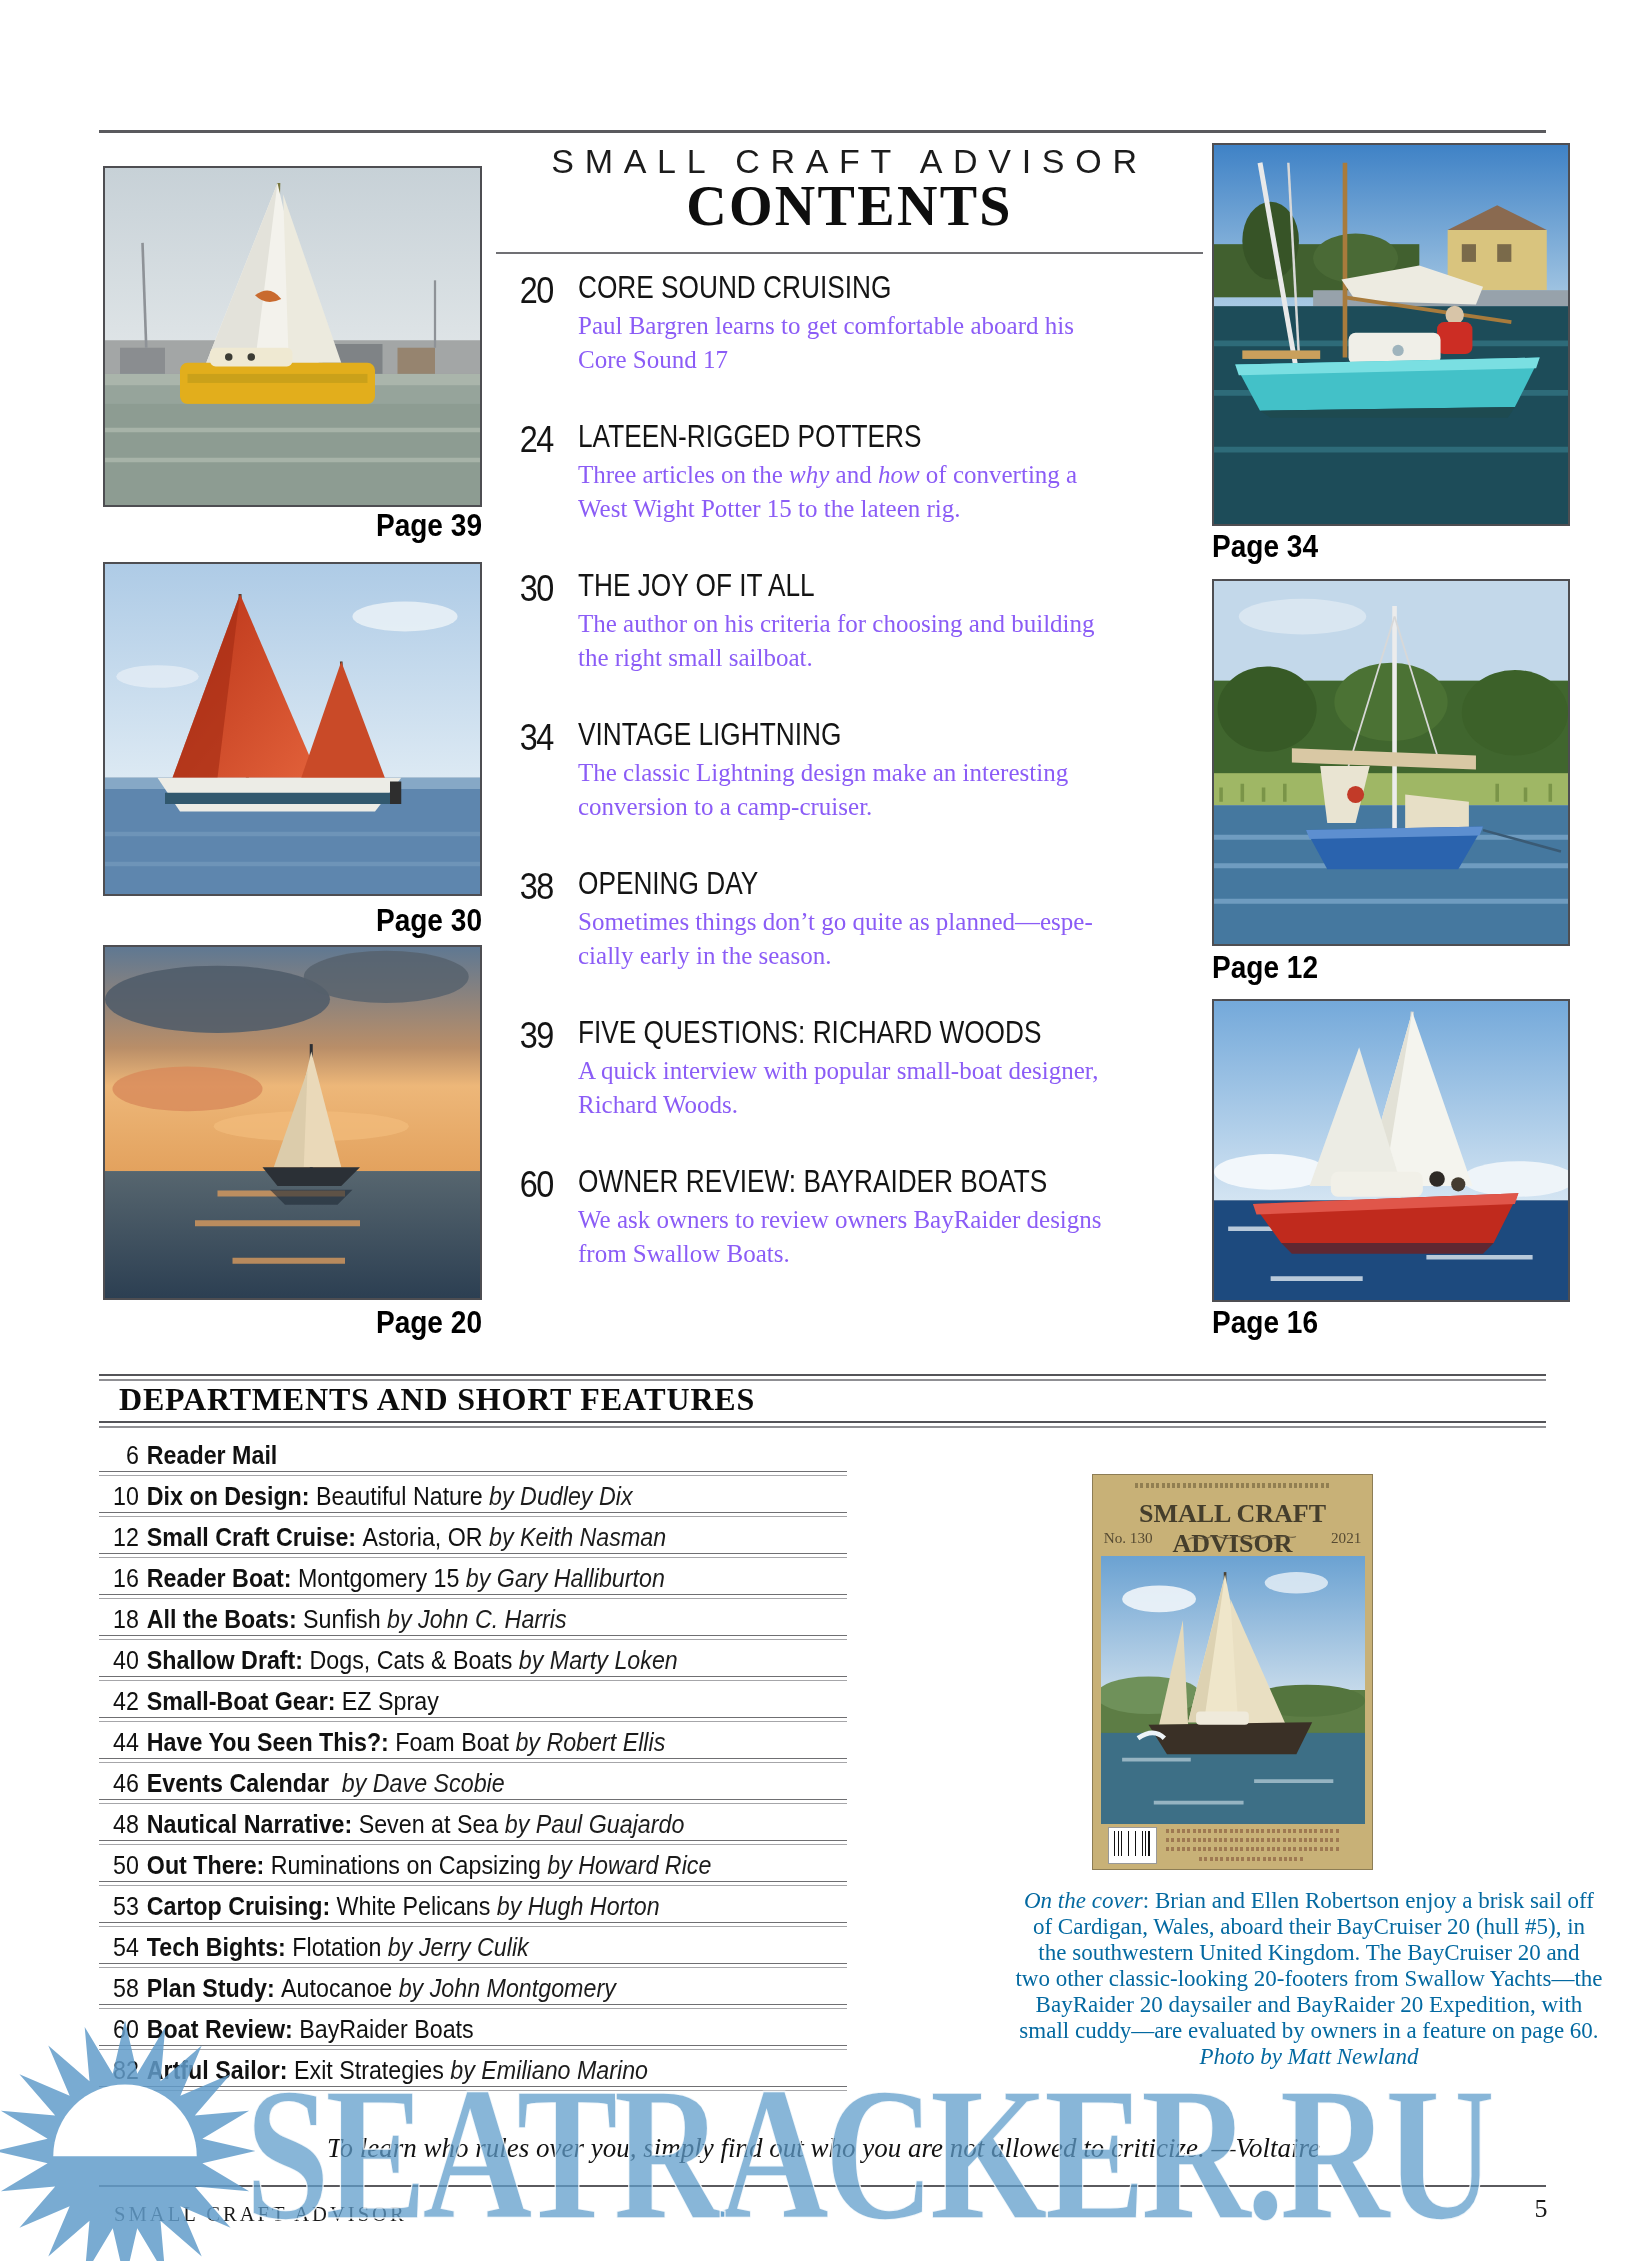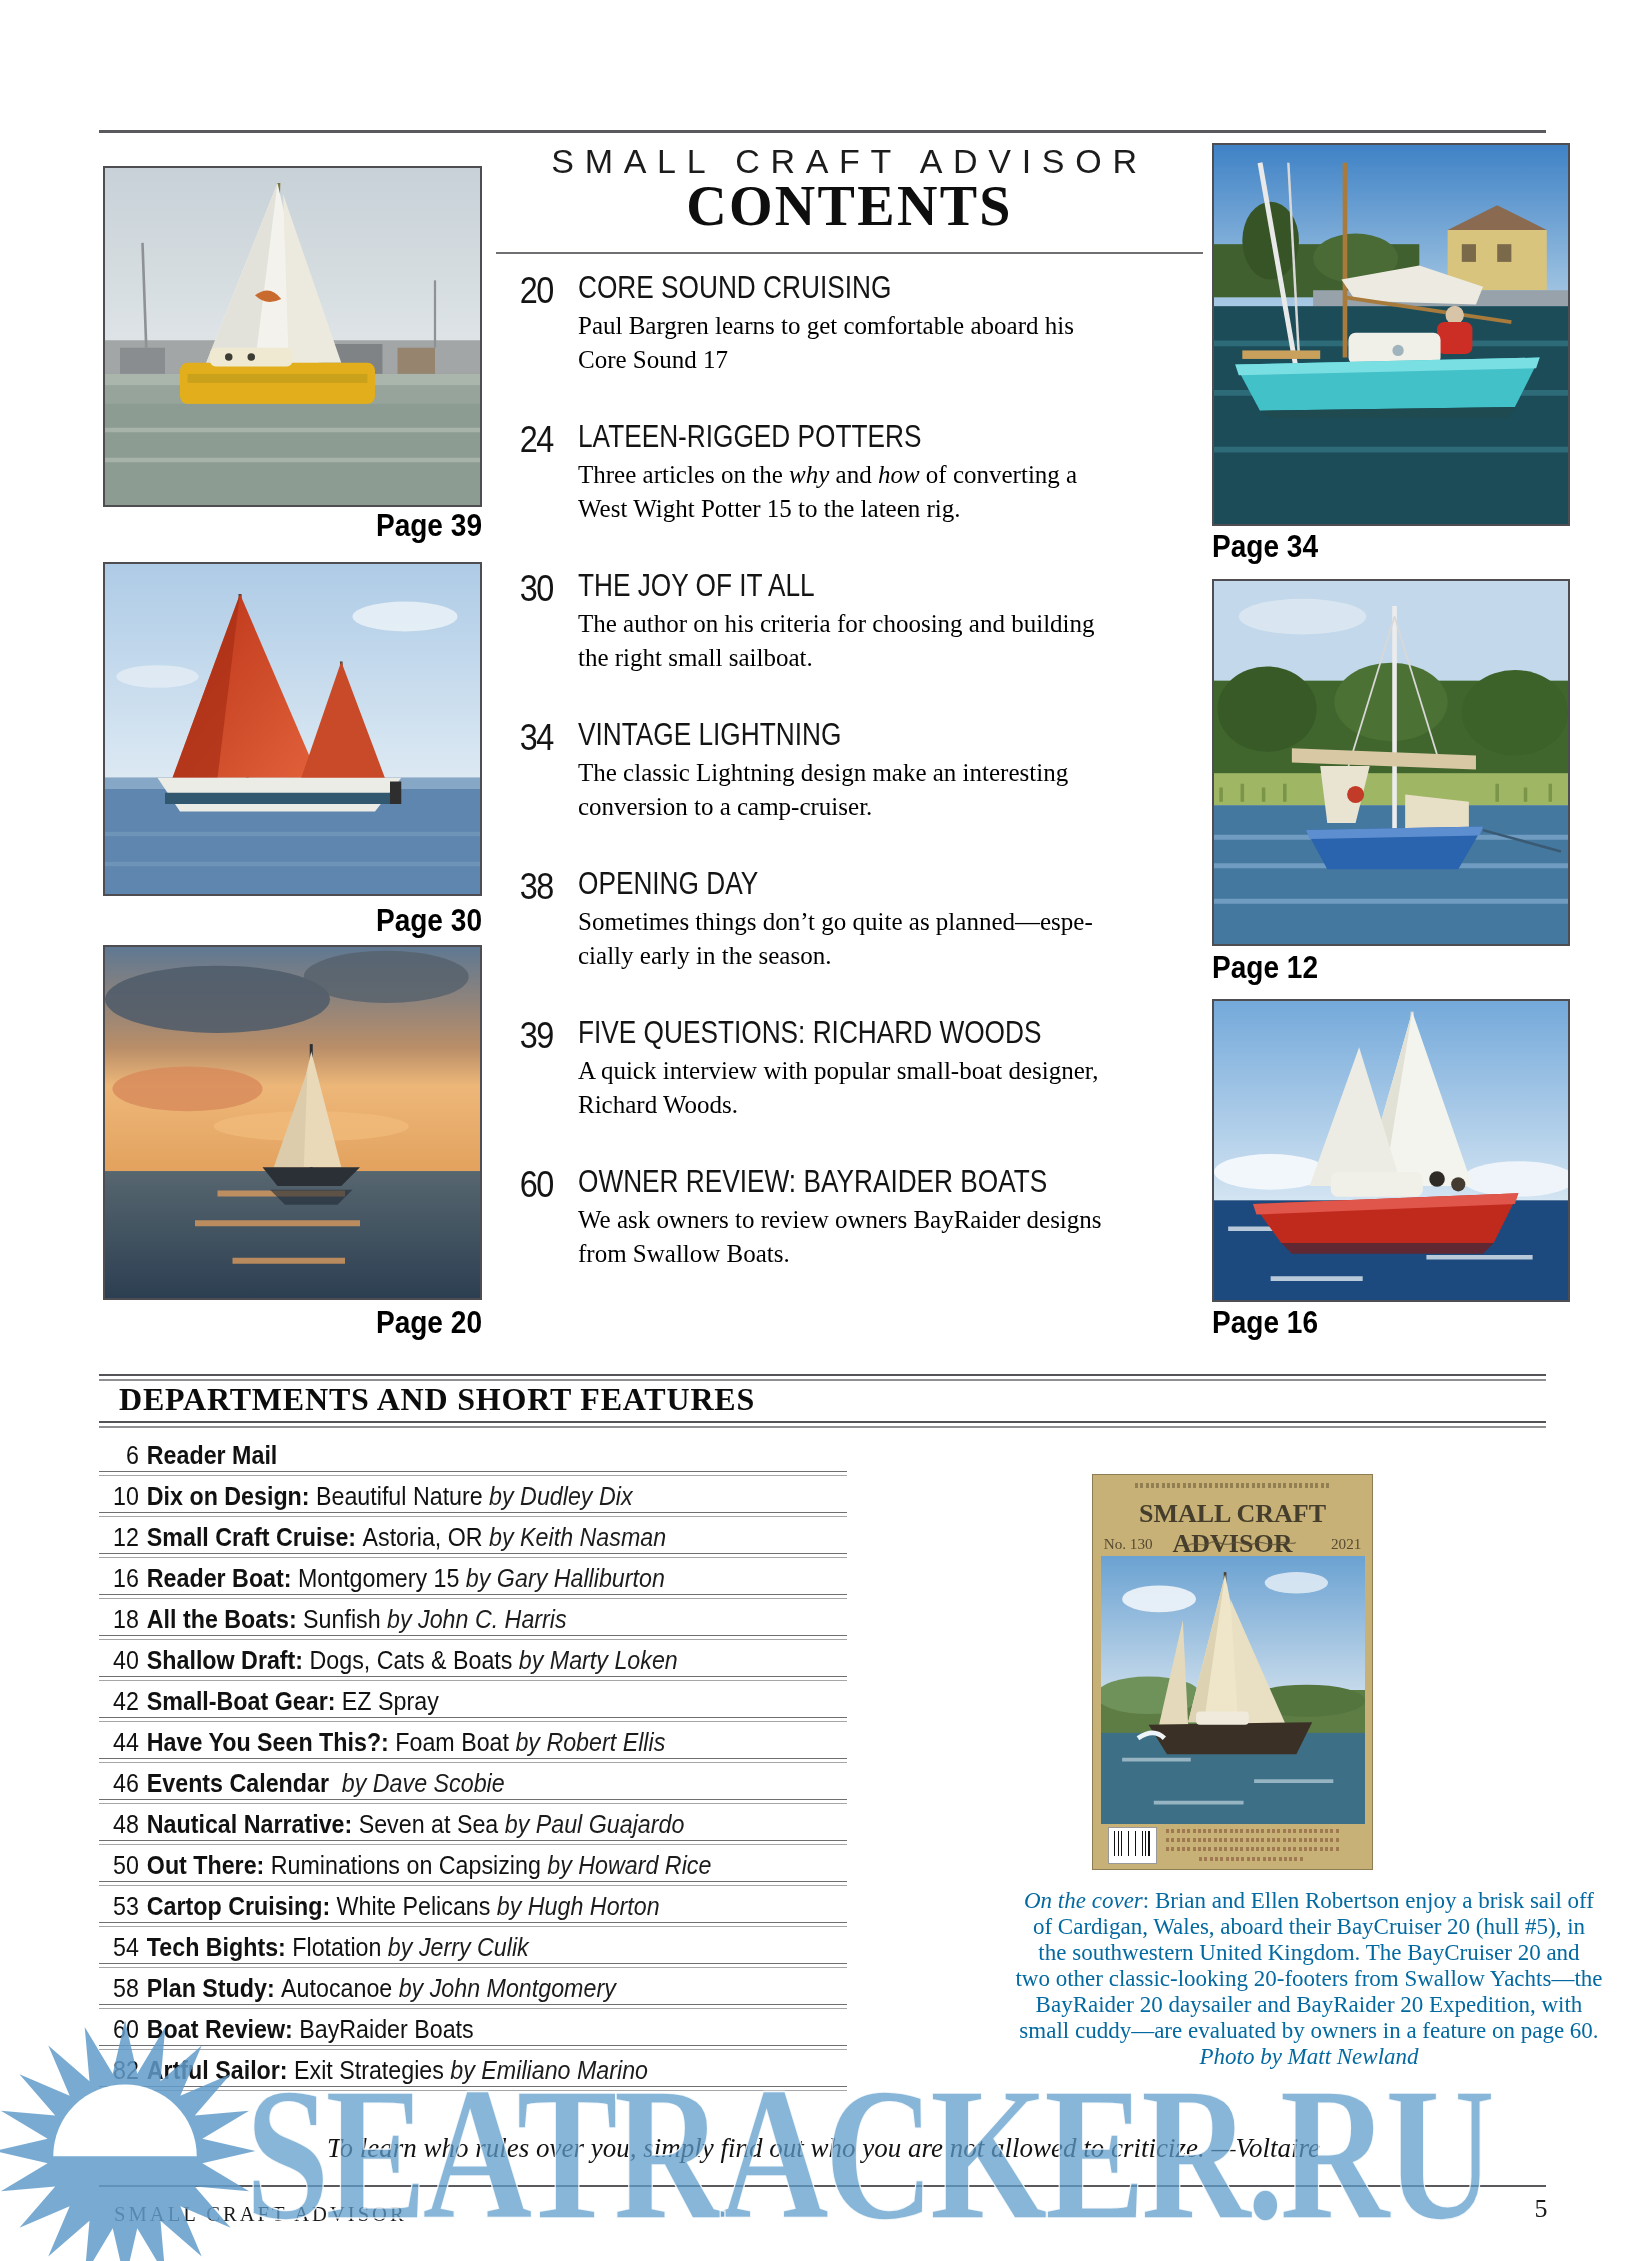--- a/index.html
+++ b/index.html
@@ -24,21 +24,21 @@
   .cap-r { text-align:right; transform:scaleX(.92); transform-origin:right; }
   .cap-l { transform:scaleX(.92); transform-origin:left; }
 
   
   .features { position:absolute; left:494px; top:271px; width:713px; }
   .feat { display:flex; height:149px; }
   .feat-num { width:59px; text-align:right; font-size:36px; line-height:1; letter-spacing:-1.5px;
               transform:scaleX(.9); transform-origin:right; margin-right:25px; padding-top:2.3px; color:#141414; }
   .feat-title { font-size:30.5px; line-height:1.05; white-space:nowrap; letter-spacing:0;
                 transform:scaleX(.86); transform-origin:left; color:#141414; }
-  .feat-desc { font-family:"Liberation Serif", serif; font-size:25px; line-height:34px; margin-top:6.1px; color:#000000; }
+  .feat-desc { font-family:"Liberation Serif", serif; font-size:25px; line-height:34px; margin-top:6.1px; color:#8b5cf6; }
   .it { font-style:italic; }
 
   
   .dep-head { position:absolute; left:119px; top:1381px; font-family:"Liberation Serif", serif;
               font-weight:700; font-size:32px; letter-spacing:0.8px; color:#0c0c0c;text-align:right; }
   .dep-list { position:absolute; left:99px; top:1435px; width:748px; }
   .dep-row { position:relative; height:41px; }
   .dep-row::after { content:""; position:absolute; left:0; right:0; bottom:0; height:4.6px;
                     border-top:1.5px solid #6f6f72; border-bottom:1.5px solid #a6a6a9; box-sizing:border-box; }
   .dep-line { display:flex; align-items:baseline; padding-top:6.9px; font-size:25px; line-height:1.05;
@@ -48,21 +48,21 @@
   .dep-title { margin-left:6.9px; }
   .dep-by { margin-left:6.9px; font-style:italic; color:#1c1c1c; }
 
   
   .cover { position:absolute; left:1092px; top:1474px; width:281px; height:396px;
            background:#c8b177; border:0.8px solid #8d7d55; box-sizing:border-box; }
   .cover-microline { position:absolute; left:15%; width:70%; height:5.3px; opacity:.6; filter:blur(0.4px);
            background:repeating-linear-gradient(90deg,#6f5f38 0 3px, rgba(0,0,0,0) 3px 5.3px); }
   .cover-title { position:absolute; left:0; top:24.4px; width:100%; text-align:center;
            font-family:"Liberation Serif", serif; font-weight:700; font-size:26px; color:#453e2c; letter-spacing:0; }
-  .cover-info { position:absolute; left:10.7px; right:10.7px; top:60px; height:18.3px;
+  .cover-info { position:absolute; left:10.7px; right:10.7px; top:54px; height:18.3px;
            font-family:"Liberation Serif", serif; font-size:15.2px; color:#564a32; }
   .cover-photo { position:absolute; left:7.6px; top:81px; width:264px; height:268px; }
   .cover-photo svg { display:block; width:100%; height:100%; }
   .cover-bottom { position:absolute; left:0; bottom:0; width:100%; height:46px; }
   .cover-bline { position:absolute; left:26%; width:62%; height:3.8px; opacity:.55; filter:blur(0.3px);
            background:repeating-linear-gradient(90deg,#7c4c34 0 3px, rgba(0,0,0,0) 3px 5.3px); }
   .barcode { position:absolute; left:15.2px; bottom:4.6px; width:47px; height:35px; background:#fff;
            border:0.8px solid #999; }
   .barcode::after { content:""; position:absolute; left:4.6px; right:4.6px; top:3px; bottom:7.6px;
            background:repeating-linear-gradient(90deg,#111 0 1.5px, #fff 1.5px 3.8px, #111 3.8px 4.6px, #fff 4.6px 6.9px); }

